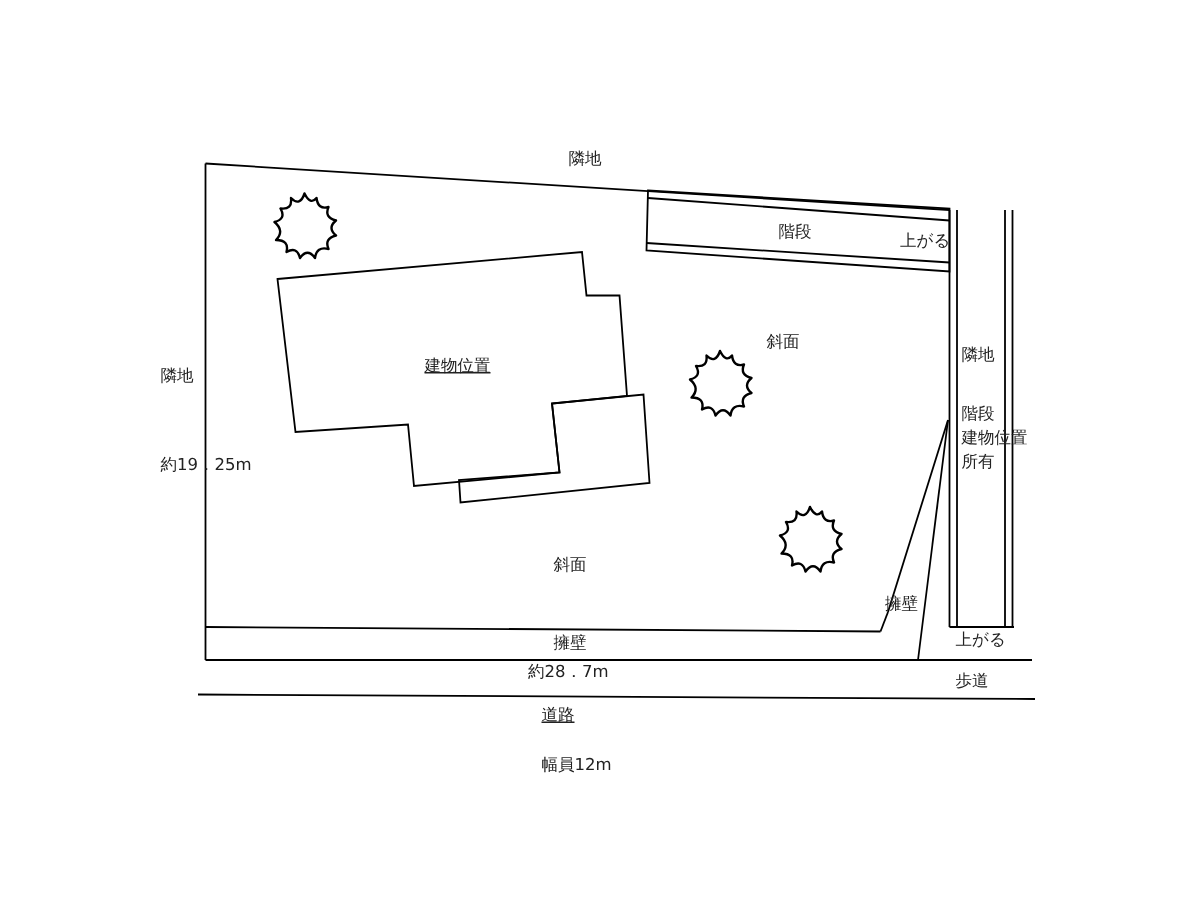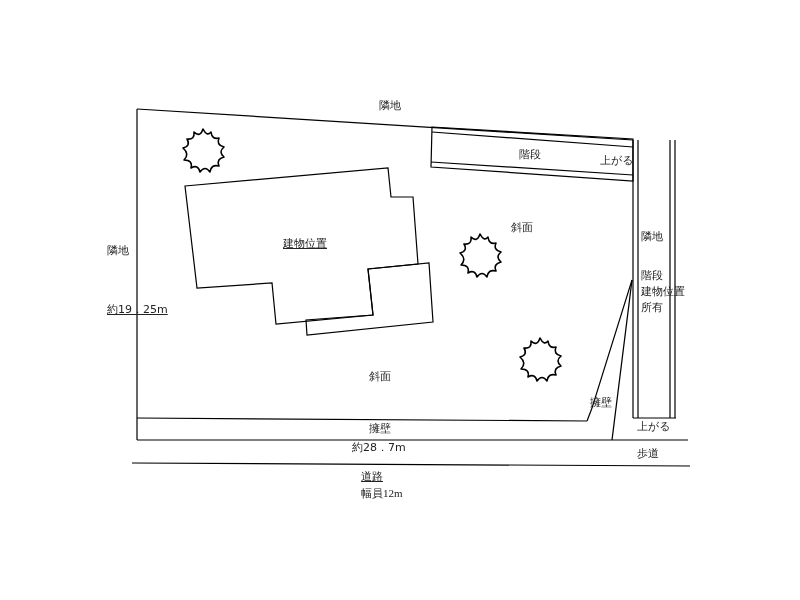--- a/index.html
+++ b/index.html
@@ -63,26 +63,26 @@
   </g>
 </svg>
 
 <span class="lbl" style="left:379px;top:99px;">隣地</span>
 <span class="lbl" style="left:107px;top:244px;">隣地</span>
 <span class="lbl" style="left:519px;top:148px;">階段</span>
 <span class="lbl" style="left:600px;top:154px;">上がる</span>
 <span class="lbl" style="left:283px;top:237px;text-decoration:underline;">建物位置</span>
 <span class="lbl" style="left:511px;top:221px;">斜面</span>
 <span class="lbl" style="left:369px;top:370px;">斜面</span>
-<span class="lbl" style="left:107px;top:303px;text-decoration:underline;">約19．25m</span>
+<span class="lbl" style="left:107px;top:303px;">約19．25m</span>
 <span class="lbl" style="left:369px;top:422px;">擁壁</span>
 <span class="lbl" style="left:590px;top:396px;">擁壁</span>
 <span class="lbl" style="left:352px;top:441px;">約28．7m</span>
 <span class="lbl" style="left:641px;top:230px;">隣地</span>
 <div class="lbl-v" style="left:641px;top:268px;">
   <div>階段</div>
   <div>建物位置</div>
   <div>所有</div>
 </div>
 <span class="lbl" style="left:637px;top:420px;">上がる</span>
 <span class="lbl" style="left:637px;top:447px;">歩道</span>
 <span class="lbl" style="left:361px;top:470px;text-decoration:underline;">道路</span>
-<span class="lbl" style="left:361px;top:487px;font-family:Liberation Serif, serif;">幅員12m</span>
+<span class="lbl" style="left:361px;top:503px;">幅員12m</span>
 
 </body></html>

